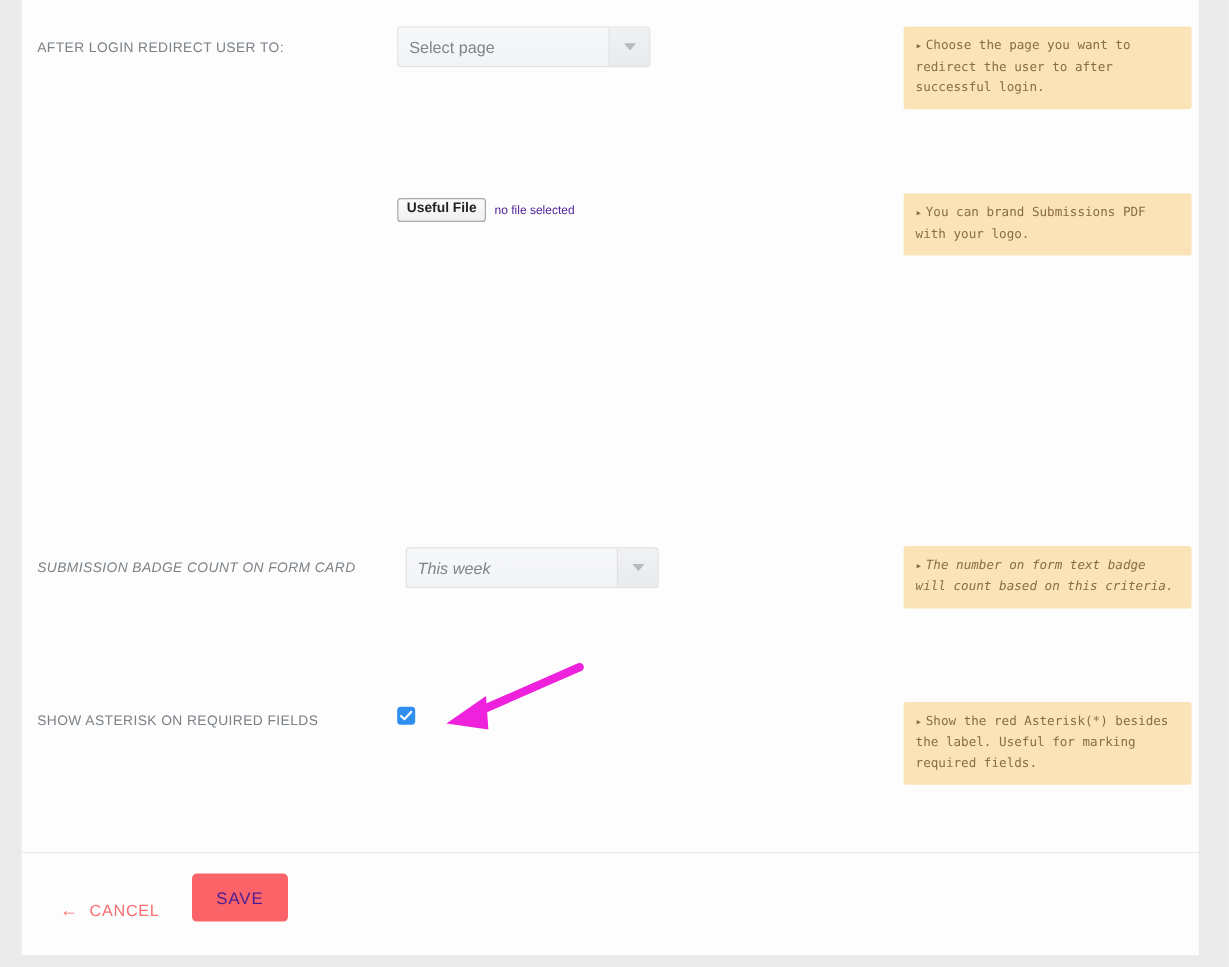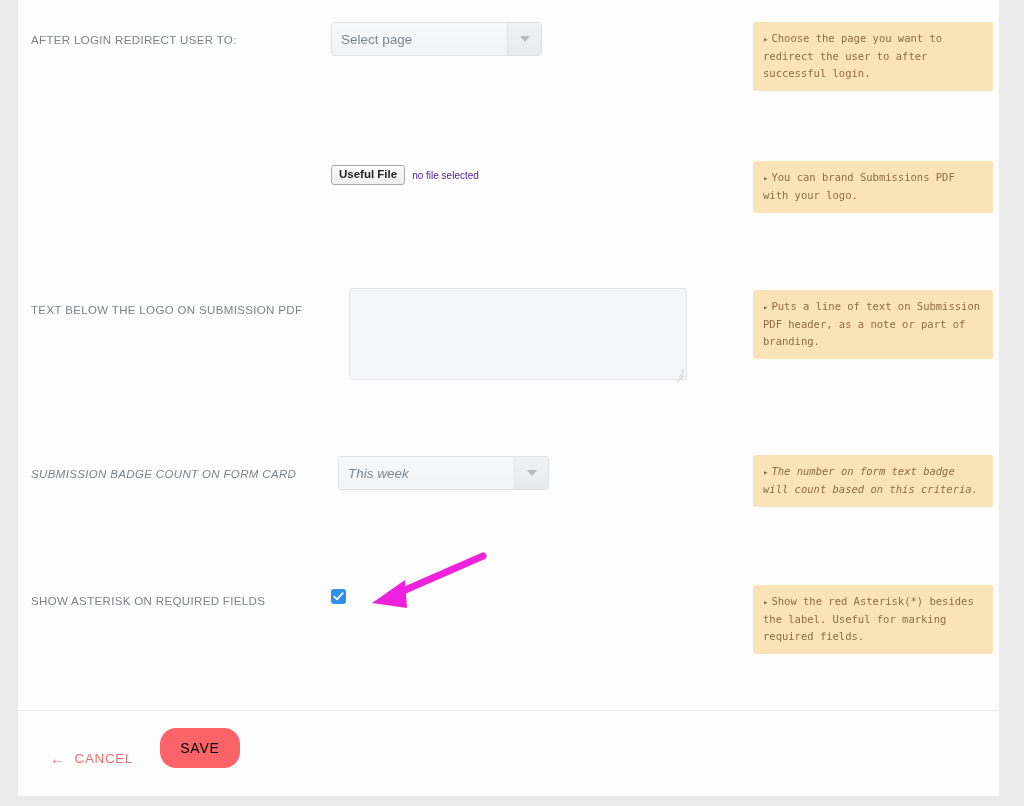--- a/index.html
+++ b/index.html
@@ -208,22 +208,22 @@
     line-height: 1;
   }
   #save-button {
     position: absolute;
     left: 142px;
     top: 17px;
     width: 80px;
     height: 40px;
     background: #fa6468;
     border: none;
-    border-radius: 16px;
-    color: #000000;
+    border-radius: 4px;
+    color: #4c1d95;
     font-family: "Liberation Sans", sans-serif;
     font-size: 14px;
     letter-spacing: 0.8px;
   }
 </style>
 </head>
 <body>
 
 <div id="settings-card">
 
@@ -251,37 +251,20 @@
         <span class="choose-file-btn">Useful File</span>
         <span class="file-status">no file selected</span>
       </div>
     </div>
 
     <div class="row-hint" style="top:33px;">
       <span class="hint-arrow">▸</span><span>You can brand Submissions PDF with your logo.</span>
     </div>
   </div>
 
-  <div class="form-row" style="top:243px; height:198px;">
-    <div class="row-label" style="top:60px;">TEXT BELOW THE LOGO ON SUBMISSION PDF</div>
-
-    <div class="row-control" style="top:45px; left:331px;">
-      <div class="note-textarea">
-        <span class="resize-grip">
-          <i></i>
-            <i></i>
-            <i></i>
-        </span>
-      </div>
-    </div>
-
-    <div class="row-hint" style="top:47px;">
-      <span class="hint-arrow">▸</span><span>Puts a line of text on Submission PDF header, as a note or part of branding.</span>
-    </div>
-  </div>
 
   <div class="form-row" style="top:441px; height:127px;font-style:italic;">
     <div class="row-label" style="top:26px;">SUBMISSION BADGE COUNT ON FORM CARD</div>
 
     <div class="row-control" style="top:15px; left:320px;">
       <div class="select-wrap">
         <div class="select-value">This week</div>
         <div class="select-arrow-btn">
           <span class="caret-down"></span>
         </div>

